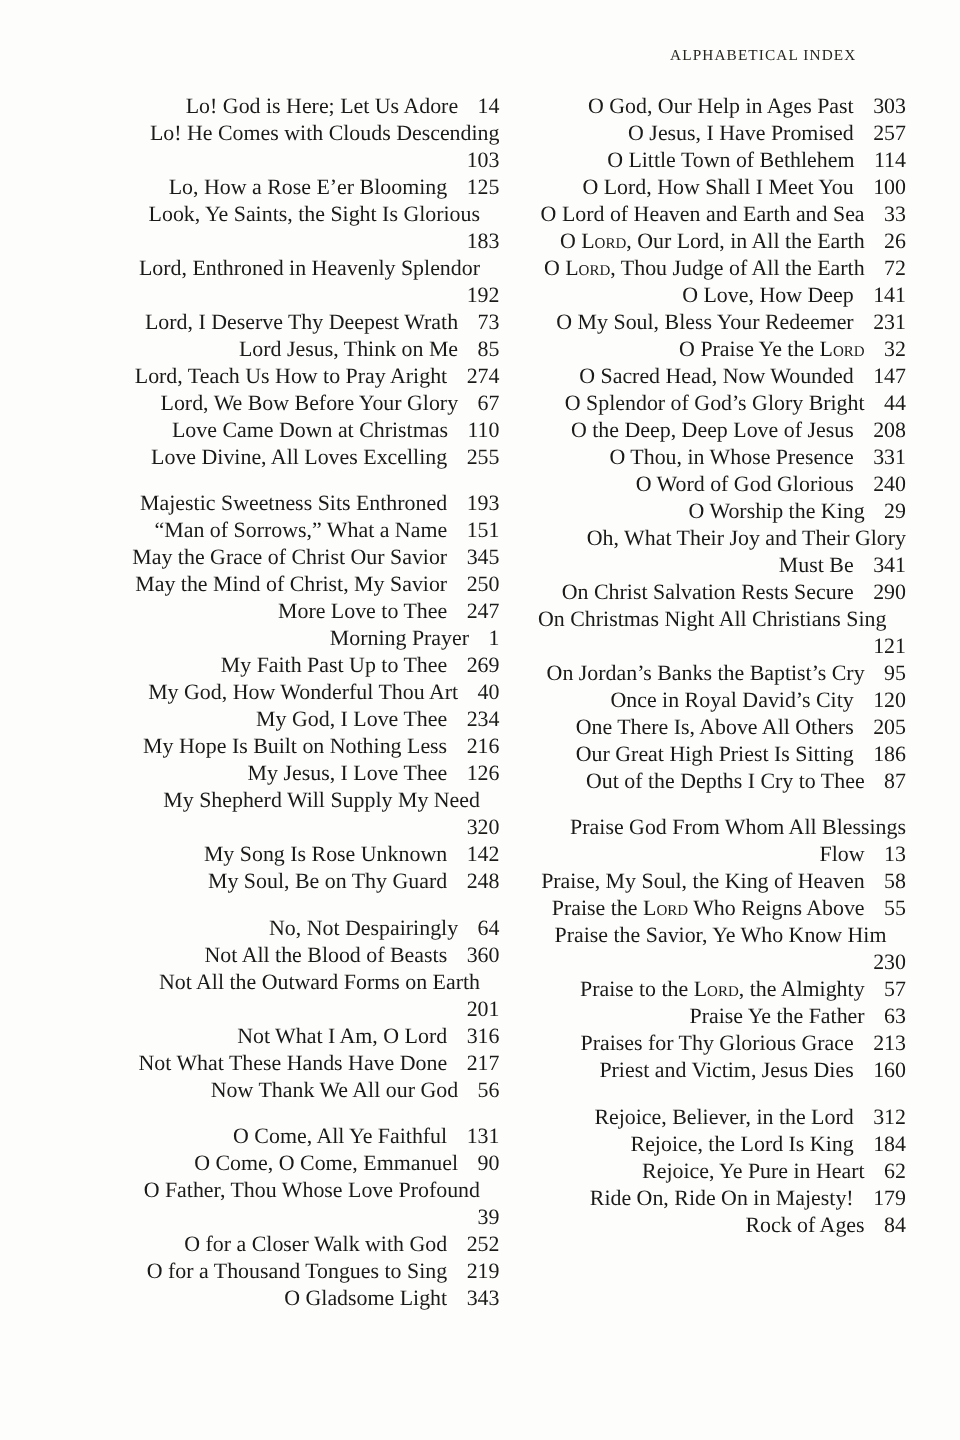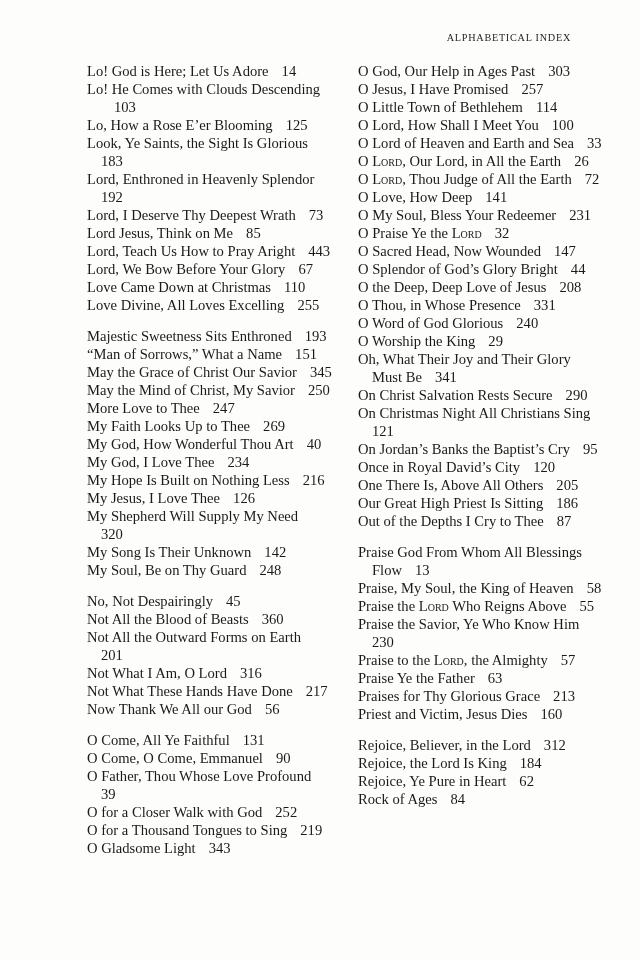--- a/index.html
+++ b/index.html
@@ -35,20 +35,21 @@
     position: absolute;
     top: 62px;
     left: 87px;
     right: 28px;
     display: flex;
     gap: 25px;
   }
   .col {
     width: 246px;
     flex: 0 0 246px;
+    text-align: right;
   }
   .group {
     margin-bottom: 13px;
   }
   .group.last {
     margin-bottom: 0;
   }
   .entry {
     font-size: 14.6px;
     line-height: 18px;
@@ -89,42 +90,43 @@
   <div class="columns">
     <div class="col">
         <div class="group">
           <div class="entry"><span class="title">Lo! God is Here; Let Us Adore</span><span class="sp"></span><span class="pg">14</span></div>
           <div class="entry"><span class="title">Lo! He Comes with Clouds Descending</span><span class="sp"></span><span class="pg">103</span></div>
           <div class="entry"><span class="title">Lo, How a Rose E’er Blooming</span><span class="sp"></span><span class="pg">125</span></div>
           <div class="entry"><span class="title">Look, Ye Saints, the Sight Is Glorious</span><span class="sp"></span><span class="pg">183</span></div>
           <div class="entry"><span class="title">Lord, Enthroned in Heavenly Splendor</span><span class="sp"></span><span class="pg">192</span></div>
           <div class="entry"><span class="title">Lord, I Deserve Thy Deepest Wrath</span><span class="sp"></span><span class="pg">73</span></div>
           <div class="entry"><span class="title">Lord Jesus, Think on Me</span><span class="sp"></span><span class="pg">85</span></div>
-          <div class="entry"><span class="title">Lord, Teach Us How to Pray Aright</span><span class="sp"></span><span class="pg">443</span></div>
+          <div class="entry"><span class="title">Lord, Teach Us How to Pray Aright</span><span class="sp"></span><span class="pg">274</span></div>
           <div class="entry"><span class="title">Lord, We Bow Before Your Glory</span><span class="sp"></span><span class="pg">67</span></div>
           <div class="entry"><span class="title">Love Came Down at Christmas</span><span class="sp"></span><span class="pg">110</span></div>
           <div class="entry"><span class="title">Love Divine, All Loves Excelling</span><span class="sp"></span><span class="pg">255</span></div>
         </div>
         <div class="group">
           <div class="entry"><span class="title">Majestic Sweetness Sits Enthroned</span><span class="sp"></span><span class="pg">193</span></div>
           <div class="entry"><span class="title">“Man of Sorrows,” What a Name</span><span class="sp"></span><span class="pg">151</span></div>
           <div class="entry"><span class="title">May the Grace of Christ Our Savior</span><span class="sp"></span><span class="pg">345</span></div>
           <div class="entry"><span class="title">May the Mind of Christ, My Savior</span><span class="sp"></span><span class="pg">250</span></div>
           <div class="entry"><span class="title">More Love to Thee</span><span class="sp"></span><span class="pg">247</span></div>
-          <div class="entry"><span class="title">My Faith Looks Up to Thee</span><span class="sp"></span><span class="pg">269</span></div>
+          <div class="entry"><span class="title">Morning Prayer</span><span class="sp"></span><span class="pg">1</span></div>
+          <div class="entry"><span class="title">My Faith Past Up to Thee</span><span class="sp"></span><span class="pg">269</span></div>
           <div class="entry"><span class="title">My God, How Wonderful Thou Art</span><span class="sp"></span><span class="pg">40</span></div>
           <div class="entry"><span class="title">My God, I Love Thee</span><span class="sp"></span><span class="pg">234</span></div>
           <div class="entry"><span class="title">My Hope Is Built on Nothing Less</span><span class="sp"></span><span class="pg">216</span></div>
           <div class="entry"><span class="title">My Jesus, I Love Thee</span><span class="sp"></span><span class="pg">126</span></div>
           <div class="entry"><span class="title">My Shepherd Will Supply My Need</span><span class="sp"></span><span class="pg">320</span></div>
-          <div class="entry"><span class="title">My Song Is Their Unknown</span><span class="sp"></span><span class="pg">142</span></div>
+          <div class="entry"><span class="title">My Song Is Rose Unknown</span><span class="sp"></span><span class="pg">142</span></div>
           <div class="entry"><span class="title">My Soul, Be on Thy Guard</span><span class="sp"></span><span class="pg">248</span></div>
         </div>
         <div class="group">
-          <div class="entry"><span class="title">No, Not Despairingly</span><span class="sp"></span><span class="pg">45</span></div>
+          <div class="entry"><span class="title">No, Not Despairingly</span><span class="sp"></span><span class="pg">64</span></div>
           <div class="entry"><span class="title">Not All the Blood of Beasts</span><span class="sp"></span><span class="pg">360</span></div>
           <div class="entry"><span class="title">Not All the Outward Forms on Earth</span><span class="sp"></span><span class="pg">201</span></div>
           <div class="entry"><span class="title">Not What I Am, O Lord</span><span class="sp"></span><span class="pg">316</span></div>
           <div class="entry"><span class="title">Not What These Hands Have Done</span><span class="sp"></span><span class="pg">217</span></div>
           <div class="entry"><span class="title">Now Thank We All our God</span><span class="sp"></span><span class="pg">56</span></div>
         </div>
         <div class="group last">
           <div class="entry"><span class="title">O Come, All Ye Faithful</span><span class="sp"></span><span class="pg">131</span></div>
           <div class="entry"><span class="title">O Come, O Come, Emmanuel</span><span class="sp"></span><span class="pg">90</span></div>
           <div class="entry"><span class="title">O Father, Thou Whose Love Profound</span><span class="sp"></span><span class="pg">39</span></div>
@@ -167,18 +169,19 @@
           <div class="entry"><span class="title">Praise the Savior, Ye Who Know Him</span><span class="sp"></span><span class="pg">230</span></div>
           <div class="entry"><span class="title">Praise to the <span class="sc">Lord</span>, the Almighty</span><span class="sp"></span><span class="pg">57</span></div>
           <div class="entry"><span class="title">Praise Ye the Father</span><span class="sp"></span><span class="pg">63</span></div>
           <div class="entry"><span class="title">Praises for Thy Glorious Grace</span><span class="sp"></span><span class="pg">213</span></div>
           <div class="entry"><span class="title">Priest and Victim, Jesus Dies</span><span class="sp"></span><span class="pg">160</span></div>
         </div>
         <div class="group last">
           <div class="entry"><span class="title">Rejoice, Believer, in the Lord</span><span class="sp"></span><span class="pg">312</span></div>
           <div class="entry"><span class="title">Rejoice, the Lord Is King</span><span class="sp"></span><span class="pg">184</span></div>
           <div class="entry"><span class="title">Rejoice, Ye Pure in Heart</span><span class="sp"></span><span class="pg">62</span></div>
+          <div class="entry"><span class="title">Ride On, Ride On in Majesty!</span><span class="sp"></span><span class="pg">179</span></div>
           <div class="entry"><span class="title">Rock of Ages</span><span class="sp"></span><span class="pg">84</span></div>
         </div>
       </div>
   </div>
 
 </div>
 
 </body></html>

